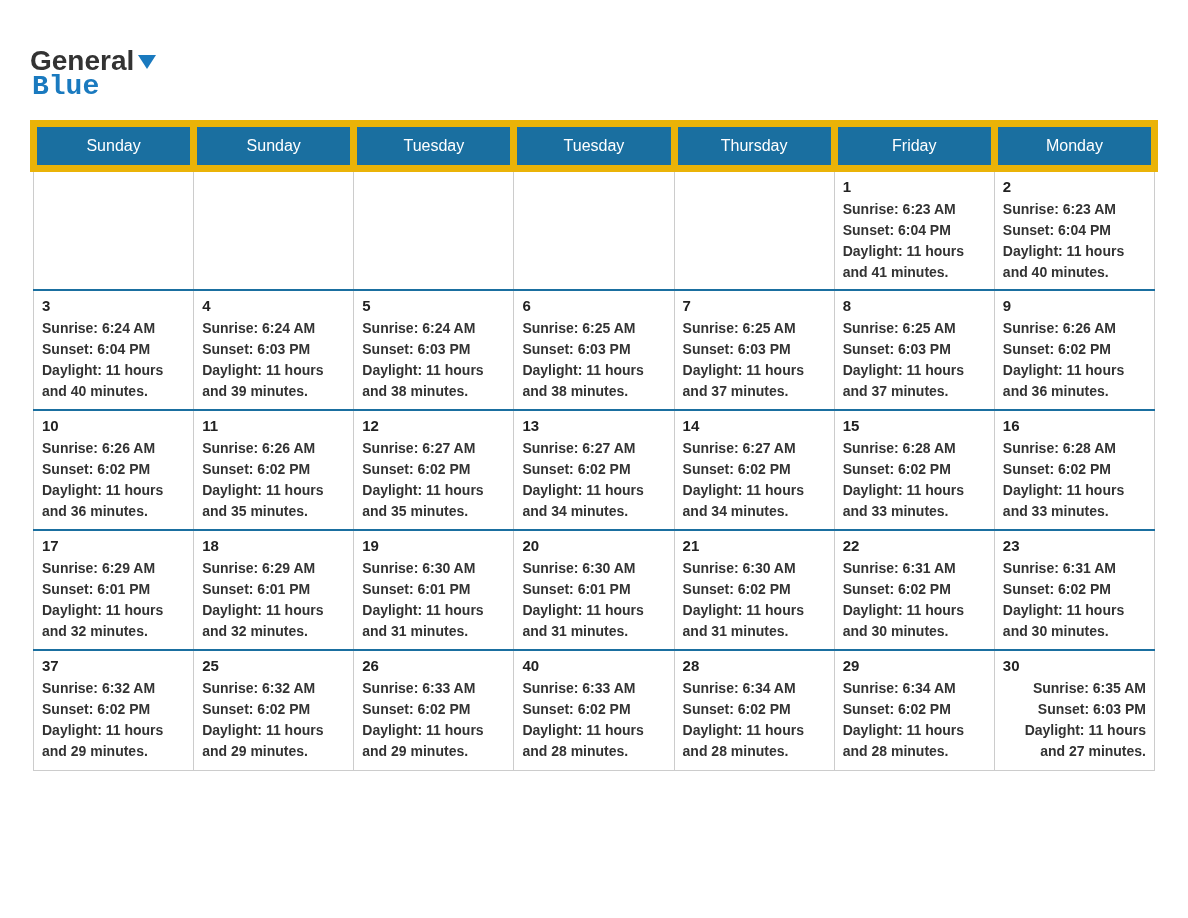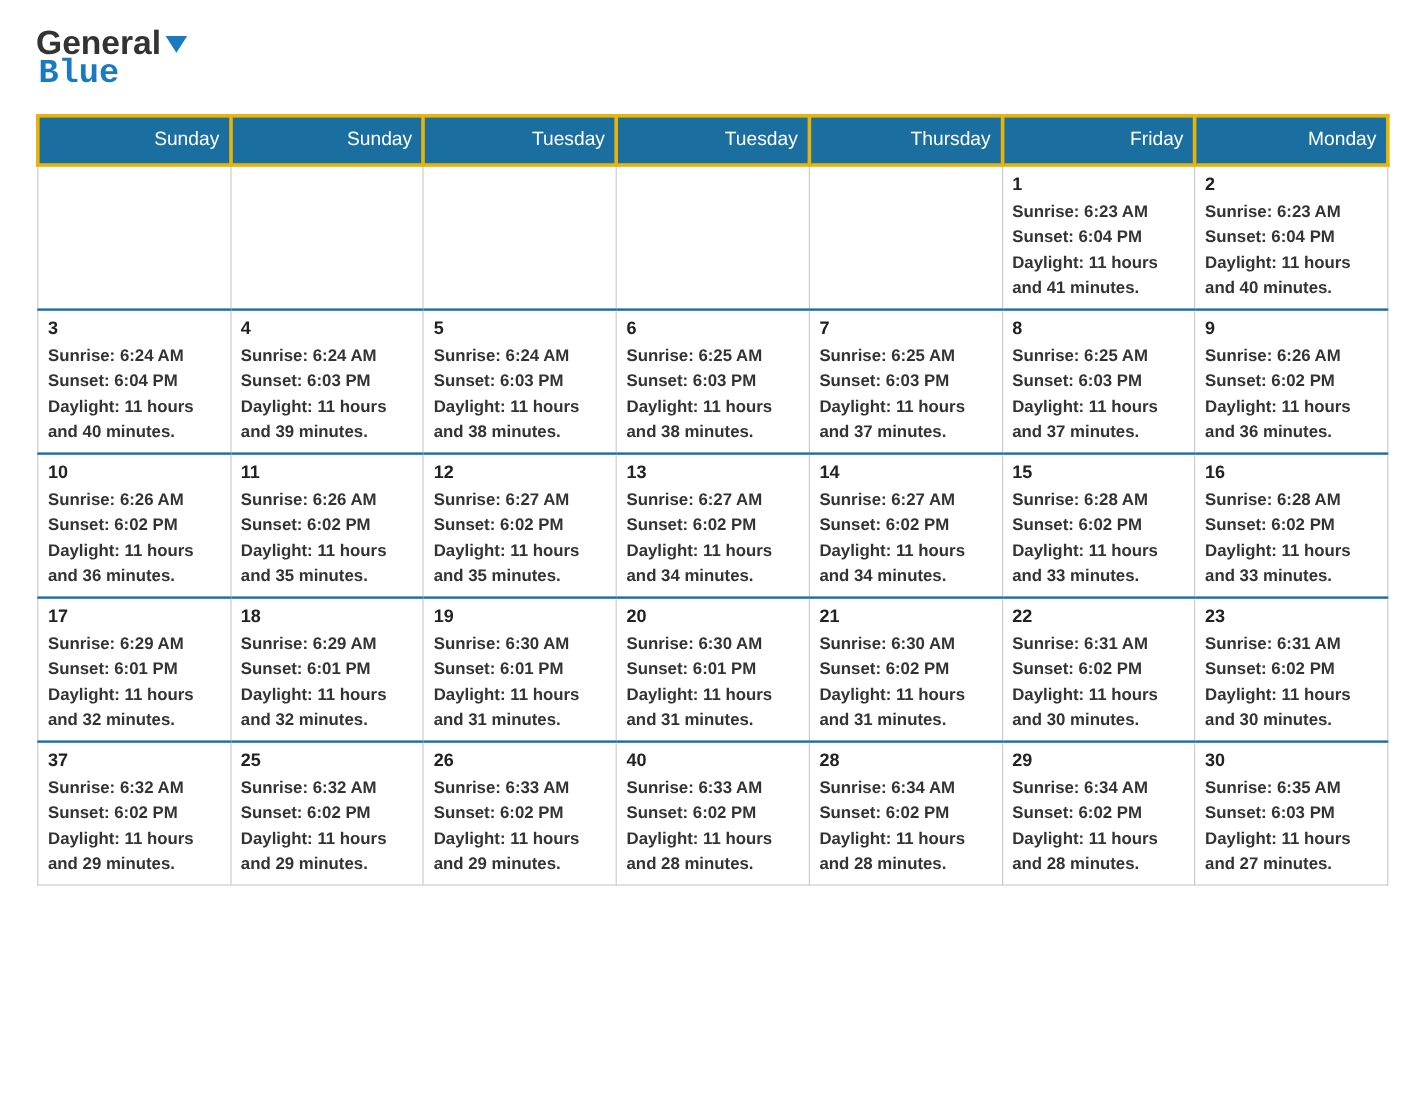--- a/index.html
+++ b/index.html
@@ -9,20 +9,21 @@
       color: #333;
       padding: 20px 30px;
       width: 1188px;
       min-height: 918px;
     }
     .header-section {
       display: flex;
       justify-content: space-between;
       align-items: flex-start;
       margin-bottom: 18px;
+      margin-top: 25px;
     }
     .logo-area {
       display: flex;
       flex-direction: column;
       align-items: flex-start;
     }
     .title-area {
       text-align: right;
     }
     .calendar-title {
@@ -40,22 +41,22 @@
       width: 100%;
       border-collapse: collapse;
       table-layout: fixed;
     }
     .calendar-table th {
       background-color: #1a6fa0;
       color: #fff;
       font-size: 16px;
       font-weight: normal;
       padding: 10px 8px;
-      text-align: right;
-      border: 3px solid #eab308;
+      text-align: center;
+      border: 7px solid #eab308;
     }
     .calendar-table td {
       vertical-align: top;
       border: 1px solid #ccc;
       padding: 6px 8px;
       height: 120px;
       background: #fff;
       font-size: 12px;
       color: #333;
     }
@@ -333,20 +334,20 @@
         </td>
         <td>
           <span class="day-number">29</span>
           <div class="day-info" style="white-space: pre-line;">Sunrise: 6:34 AM
 Sunset: 6:02 PM
 Daylight: 11 hours
 and 28 minutes.</div>
         </td>
         <td>
           <span class="day-number">30</span>
-          <div class="day-info" style="white-space: pre-line;">Sunrise: 6:35 AM
+          <div class="day-info" style="white-space: pre-line; text-align: right;">Sunrise: 6:35 AM
 Sunset: 6:03 PM
 Daylight: 11 hours
 and 27 minutes.</div>
         </td>
       </tr>
     </tbody>
 </table>
 
 </body></html>

